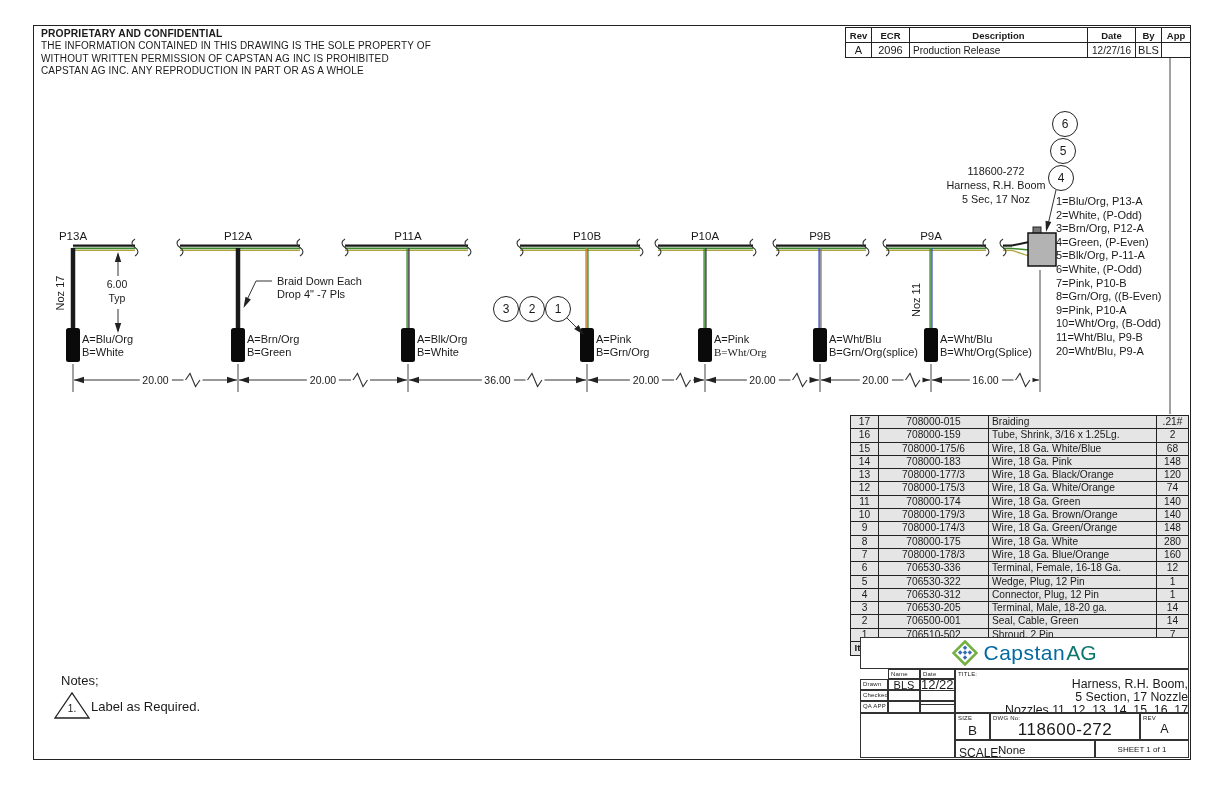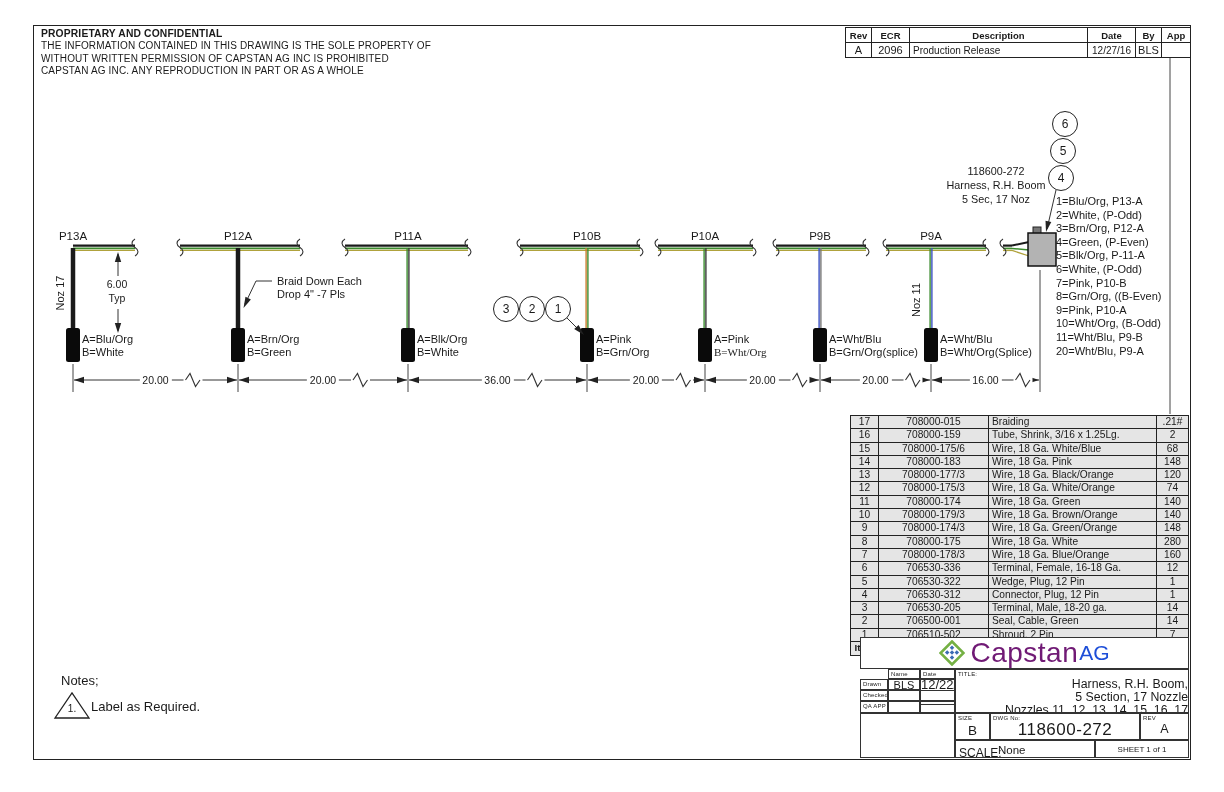--- a/index.html
+++ b/index.html
@@ -40,22 +40,22 @@
   .bom>span{border-right:1px solid #222;border-bottom:1px solid #222;height:12.3px;font-size:10.2px;line-height:11.8px;
        display:block;text-align:center;overflow:hidden;white-space:nowrap}
   .bom>span.bd{text-align:left;padding-left:3px}
   .bom>span.bh{font-weight:bold;font-size:9.8px;height:13px;line-height:12.8px}
 
   
   .tblock{position:absolute;left:860px;top:637px;width:329px;height:121px;background:#fff}
   .tc{position:absolute;border:1px solid #333;box-sizing:border-box;overflow:hidden}
   .tiny{position:absolute;left:2px;top:1px;font-size:6px;color:#222;letter-spacing:.2px}
   .tc-logo{left:0;top:0;width:329px;height:32px;display:flex;align-items:center;justify-content:center;gap:5px}
-  .logo-word{font-size:28px;color:#701a75;letter-spacing:.5px}
-  .logo-ag{font-size:21px;color:#1d4ed8}
+  .logo-word{font-size:21px;color:#0369a1;letter-spacing:.5px}
+  .logo-ag{font-size:21px;color:#0f766e}
   .tc-nhead{left:28px;top:32px;width:32px;height:10px}
   .tc-dhead{left:60px;top:32px;width:35px;height:10px}
   .tc-drawn{left:0;top:42px;width:28px;height:11px}
   .tc-bls{left:28px;top:42px;width:32px;height:11px;font-size:11px;text-align:center;line-height:10px}
   .tc-ddate{left:60px;top:42px;width:35px;height:26px;font-size:13px;text-align:center;line-height:10px}
   .tc-checked{left:0;top:53px;width:28px;height:11px}
   .tc-chk2{left:28px;top:53px;width:32px;height:11px}.tc-chk3{left:60px;top:53px;width:35px;height:11px}
   .tc-qa{left:0;top:64px;width:28px;height:12px}
   .tc-qa2{left:28px;top:64px;width:32px;height:12px}.tc-qa3{left:60px;top:64px;width:35px;height:12px}
   .tc-empty{left:0;top:76px;width:95px;height:45px}

